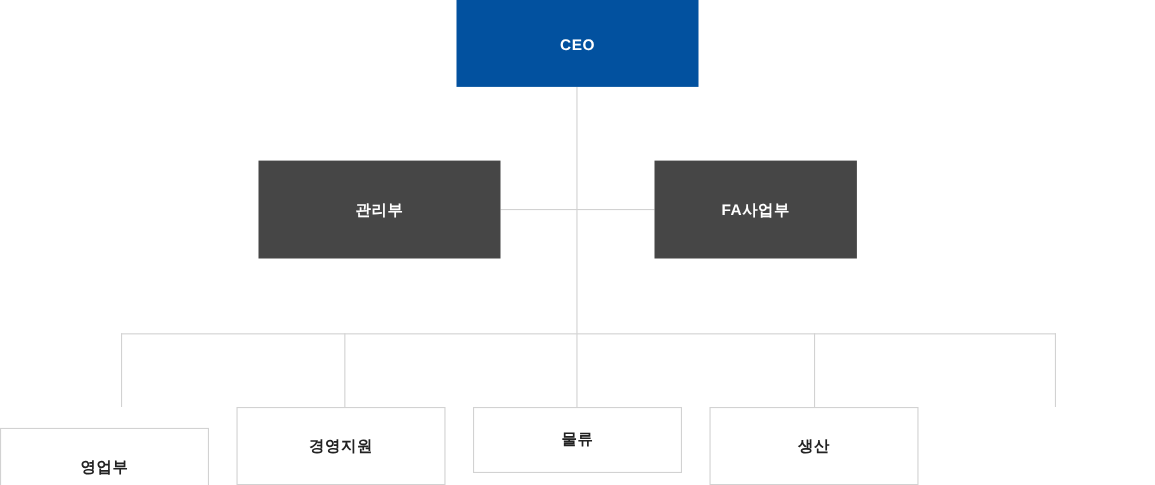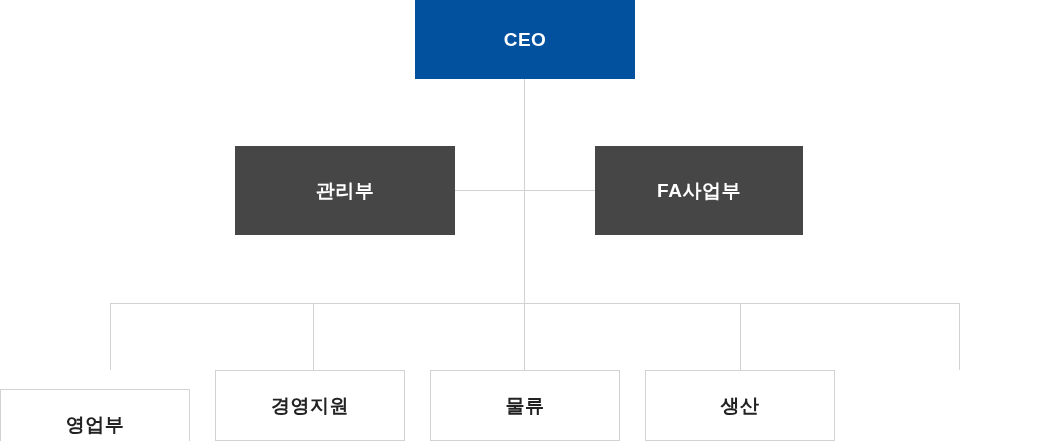--- a/index.html
+++ b/index.html
@@ -16,21 +16,21 @@
     height: 441px;
     background: #ffffff;
     overflow: hidden;
   }
   .node {
     position: absolute;
     box-sizing: border-box;
     display: flex;
     align-items: center;
     justify-content: center;
-    font-size: 19px;
+    font-size: 14px;
     font-weight: bold;
     letter-spacing: 0.5px;
   }
   .node-ceo {
     background: #02519f;
     color: #ffffff;
   }
   .node-dept {
     background: #464646;
     color: #ffffff;
@@ -71,30 +71,30 @@
   <div class="conn conn-v" style="left:740px; top:303px; width:1px; height:67px;"></div>
   <div class="conn conn-v" style="left:959px; top:303px; width:1px; height:67px;"></div>
 
   <div class="node node-ceo" style="left:415px; top:0px; width:220px; height:79px;">
     <span>CEO</span>
   </div>
 
   <div class="node node-dept" style="left:235px; top:146px; width:220px; height:89px;">
     <span>관리부</span>
   </div>
-  <div class="node node-dept" style="left:595px; top:146px; width:208px; height:89px;">
+  <div class="node node-dept" style="left:595px; top:146px; width:184px; height:89px;">
     <span>FA사업부</span>
   </div>
 
   <div class="node node-team" style="left:0px; top:370px; width:190px; height:71px;margin-top:19px;">
     <span>영업부</span>
   </div>
   <div class="node node-team" style="left:215px; top:370px; width:190px; height:71px;justify-content:center;">
     <span>경영지원</span>
   </div>
-  <div class="node node-team" style="left:430px; top:370px; width:190px; height:71px;align-items:center;">
+  <div class="node node-team" style="left:430px; top:370px; width:190px; height:60px;align-items:center;">
     <span>물류</span>
   </div>
   <div class="node node-team" style="left:645px; top:370px; width:190px; height:71px;">
     <span>생산</span>
   </div>
 
 </div>
 
 </body></html>

